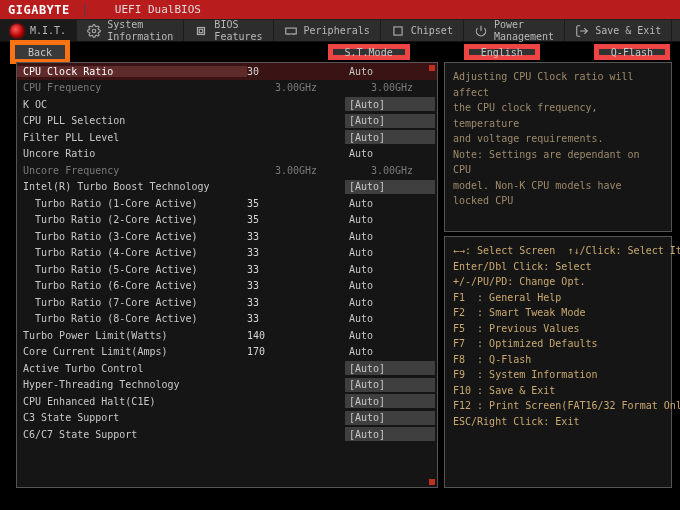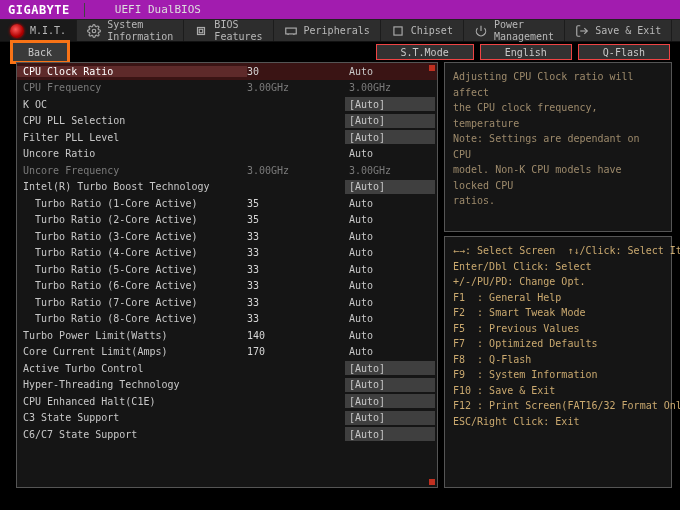--- a/index.html
+++ b/index.html
@@ -7,21 +7,21 @@
     width: 680px; height: 510px;
     background: #000;
     font-family: "Lucida Console", Monaco, monospace;
     font-size: 11px;
     color: #c8c8c8;
     overflow: hidden;
   }
   
   .header {
     height: 20px;
-    background: #a21caf;
+    background: #b91c1c;
     display: flex;
     align-items: center;
     padding: 0 8px;
     gap: 14px;
     border-bottom: 1px solid #222;
   }
   .brand { font-weight: bold; font-size: 12px; letter-spacing: 0.5px; color: #fff; }
   .subbrand { font-size: 11px; color: #ddd; padding-left: 16px; }
   .header-sep { width: 1px; height: 14px; background: #444; }
   
@@ -59,34 +59,35 @@
   .topbar {
     height: 20px;
     display: flex;
     align-items: center;
     padding: 0 10px;
     justify-content: space-between;
   }
   .back-btn {
     width: 60px; height: 24px;
     background: #3a3a3a;
-    border: 3px solid #f97316;
+    border: 5px solid #f97316;
     display: flex; align-items: center; justify-content: center;
     font-size: 10px;
     cursor: pointer;
   }
   .top-right { display: flex; gap: 6px; }
   .mode-btn {
     height: 16px;
-    padding: 0 24px;
+    padding: 0 12px;
     background: #323232;
-    border: 1px solid #ef4444;
+    border: 5px solid #ef4444;
     display: flex; align-items: center; justify-content: center;
     font-size: 10px;
     cursor: pointer;
+    margin-left: 48px;
   }
   
   .main {
     display: flex;
     height: calc(510px - 20px - 34px - 20px - 4px);
     padding: 0 8px 6px 16px;
     gap: 6px;
   }
   .panel-left {
     flex: 1;
@@ -138,21 +139,21 @@
   .autobox.boxed {
     background: #3f3f3f;
     height: 14px;
     display: flex; align-items: center;
   }
   .srow.selected {
     background: #3a1414;
   }
   .srow.selected .label { color: #fff; background: #5e2a2a;}
   .srow.dim { color: #7a7a7a; }
-  .srow.dim .val, .srow.dim .autobox { color: #7a7a7a; }
+  .srow.dim .val, .srow.dim .autobox { color: #7a7a7a; text-align: center; }
   .scroll-marker {
     position: absolute;
     right: 2px;
     width: 6px; height: 6px;
     background: #c03020;
   }
 </style>
 </head>
 <body>
 
@@ -356,23 +357,23 @@
           <div class="autobox boxed">[Auto]</div>
         </div>
       </div>
     <div class="scroll-marker" style="top:2px"></div>
     <div class="scroll-marker" style="bottom:2px"></div>
   </div>
   <div class="panel-right">
     <div class="help-box">
       <div>Adjusting CPU Clock ratio will affect</div>
       <div>the CPU clock frequency, temperature</div>
+      <div>and voltage requirements.</div>
       <div>Note: Settings are dependant  on  CPU</div>
       <div>model. Non-K CPU models have locked CPU</div>
-      <div>ratios.</div>
     </div>
     <div class="legend-box" id="legend-box">
         <div class="row">←→: Select Screen  ↑↓/Click: Select Item</div>
         <div class="row">Enter/Dbl Click: Select</div>
         <div class="row">+/-/PU/PD: Change Opt.</div>
         <div class="row">F1  : General Help</div>
         <div class="row">F2  : Smart Tweak Mode</div>
         <div class="row">F5  : Previous Values</div>
         <div class="row">F7  : Optimized Defaults</div>
         <div class="row">F8  : Q-Flash</div>

